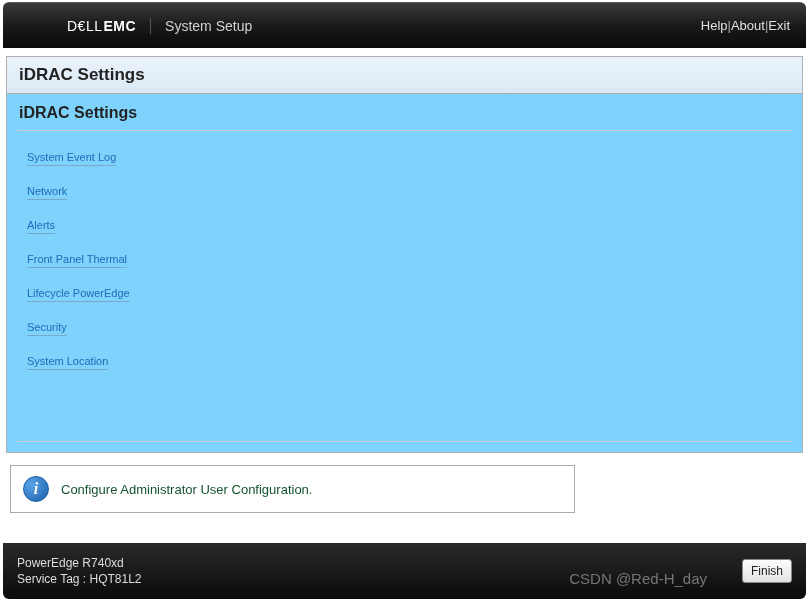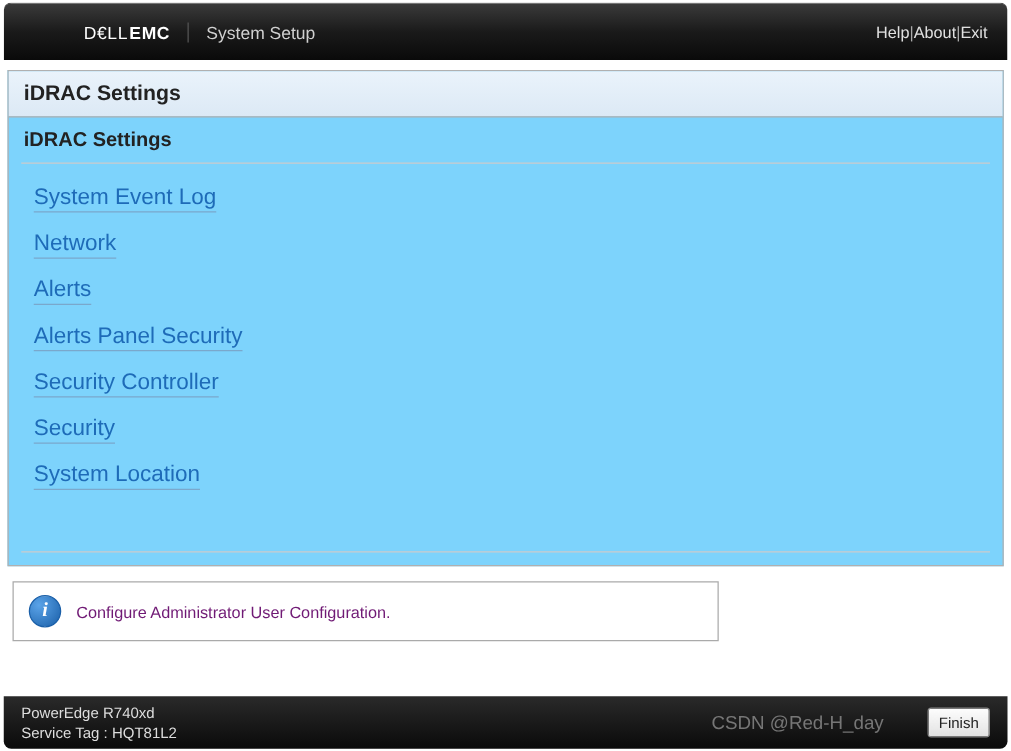--- a/index.html
+++ b/index.html
@@ -105,21 +105,21 @@
       background: #c0c0c0;
       border: 1px solid #a0a0a0;
     }
     .nav-item {
       display: block;
       padding: 6px 2px;
       margin-bottom: 4px;
     }
     .nav-link {
       color: #1e6bb8;
-      font-size: 18px;
+      font-size: 11px;
       text-decoration: none;
       border-bottom: 1px solid #7aa8cc;
       padding-bottom: 2px;
       cursor: pointer;
     }
     .info-panel {
       margin: 12px 10px 0 10px;
       border: 1px solid #aaa;
       padding: 10px 12px;
       display: flex;
@@ -138,29 +138,29 @@
       color: #fff;
       font-family: Georgia, serif;
       font-weight: bold;
       font-style: italic;
       font-size: 16px;
       border: 1px solid #1a5fa8;
       flex-shrink: 0;
     }
     .info-text {
       font-size: 13px;
-      color: #701a75;
+      color: #14532d;
     }
     .bottombar {
       position: absolute;
       bottom: 2px;
       left: 3px;
       right: 3px;
       background: linear-gradient(to bottom, #2a2a2a 0%, #0a0a0a 100%);
-      height: 42px;
+      height: 56px;
       display: flex;
       align-items: center;
       padding: 0 14px;
       color: #ddd;
       font-size: 12px;
       border-radius: 0 0 6px 6px;
     }
     .bottom-left {
       display: flex;
       flex-direction: column;
@@ -215,24 +215,24 @@
     <div class="nav-item">
       <span class="nav-link">System Event Log</span>
     </div>
     <div class="nav-item">
       <span class="nav-link">Network</span>
     </div>
     <div class="nav-item">
       <span class="nav-link">Alerts</span>
     </div>
     <div class="nav-item">
-      <span class="nav-link">Alerts Panel Security</span>
-    </div>
-    <div class="nav-item">
-      <span class="nav-link">Security Controller</span>
+      <span class="nav-link">Front Panel Thermal</span>
+    </div>
+    <div class="nav-item">
+      <span class="nav-link">Lifecycle PowerEdge</span>
     </div>
     <div class="nav-item">
       <span class="nav-link">Security</span>
     </div>
     <div class="nav-item">
       <span class="nav-link">System Location</span>
     </div>
 
   </div>
 </div>

